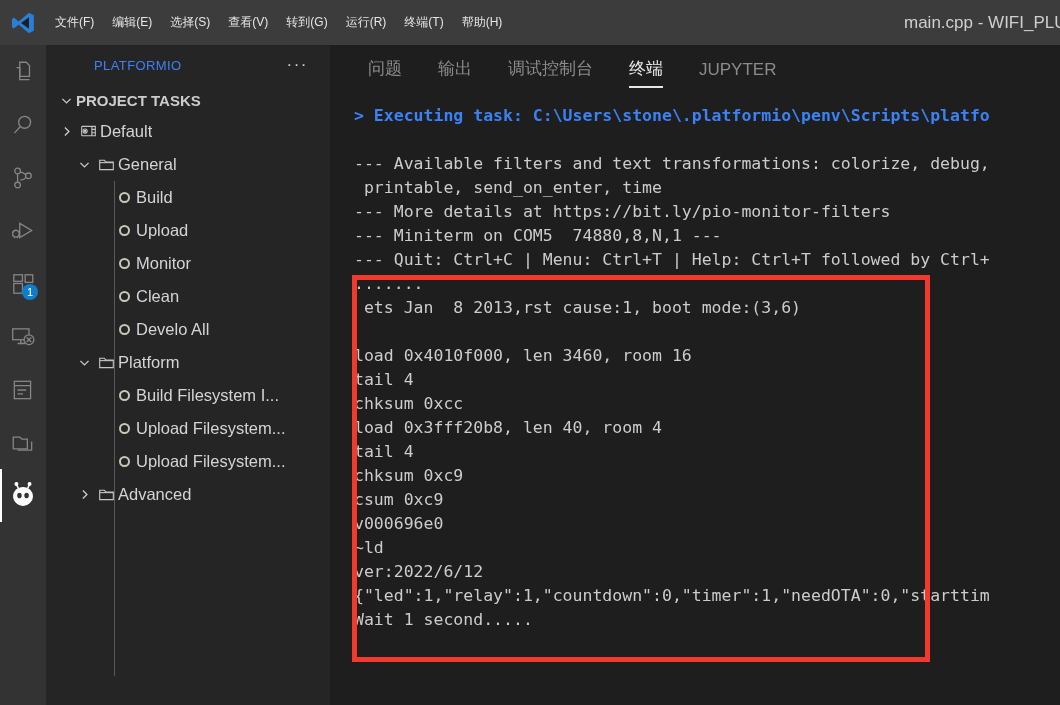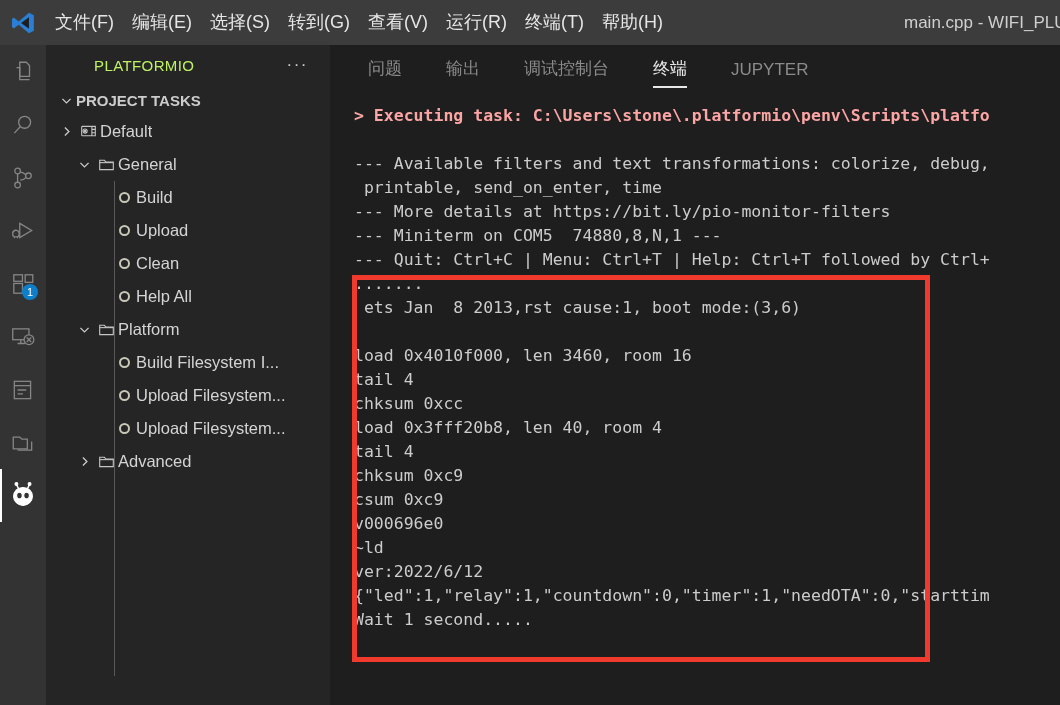--- a/index.html
+++ b/index.html
@@ -12,21 +12,21 @@
   #app { position: relative; width: 1060px; height: 705px; background: #1e1e1e; }
 
   
   .titlebar {
     position: absolute; top: 0; left: 0; width: 1060px; height: 45px;
     background: #3c3c3c; display: flex; align-items: center;
   }
   .vscode-logo { width: 46px; height: 45px; display: flex; align-items: center; justify-content: center; }
   .menu { display: flex; align-items: center; height: 45px; }
   .menu-item {
-    color: #e6e6e6; font-size: 18px; padding: 0 9px; line-height: 45px;
+    color: #e6e6e6; font-size: 12px; padding: 0 9px; line-height: 45px;
     white-space: nowrap; cursor: default;
   }
   .title-text {
     position: absolute; left: 904px; top: 0; line-height: 45px;
     color: #cfcfcf; font-size: 17px; white-space: nowrap;
   }
 
   
   .activitybar {
     position: absolute; top: 45px; left: 0; width: 46px; height: 660px;
@@ -52,21 +52,21 @@
 
   
   .sidebar {
     position: absolute; top: 45px; left: 46px; width: 284px; height: 660px;
     background: #252526; overflow: hidden;
   }
   .sidebar-header {
     height: 40px; display: flex; align-items: center; justify-content: space-between;
     padding: 0 16px 0 48px;
   }
-  .sidebar-title { color: #bef264; font-size: 15px; letter-spacing: .4px; white-space: nowrap; }
+  .sidebar-title { color: #3b82f6; font-size: 13px; letter-spacing: .4px; white-space: nowrap; }
   .more-dots { color: #cccccc; font-size: 17px; letter-spacing: 1.5px; cursor: pointer; padding: 2px 6px; }
 
   .section-header {
     height: 30px; display: flex; align-items: center; padding-left: 10px;
     color: #cccccc; font-size: 15px; font-weight: bold; cursor: pointer;
   }
   .tree { position: relative; }
   .row {
     height: 33px; display: flex; align-items: center; cursor: pointer;
     color: #d4d4d4; font-size: 16.5px; white-space: nowrap; position: relative;
@@ -83,40 +83,40 @@
   .circ {
     width: 11px; height: 11px; border: 2.2px solid #c8c8b8; border-radius: 50%;
     display: inline-block; flex: none;
   }
 
   
   .panel {
     position: absolute; top: 45px; left: 330px; width: 730px; height: 660px;
     background: #1e1e1e;
   }
-  .panel-tabs { display: flex; align-items: flex-end; height: 45px; padding-left: 24px; gap: 16px; }
+  .panel-tabs { display: flex; align-items: flex-end; height: 45px; padding-left: 24px; gap: 8px; }
   .ptab {
     color: #8b8b8b; font-size: 17px; padding: 0 14px 10px 14px; cursor: pointer;
     position: relative; white-space: nowrap;
   }
   .ptab.active { color: #e7e7e7; }
   .ptab.active::after {
     content: ""; position: absolute; left: 14px; right: 14px; bottom: 2px;
     height: 2px; background: #e7e7e7;
   }
 
   .terminal {
     position: absolute; top: 45px; left: 0; width: 730px; height: 615px;
     padding: 14px 0 0 24px;
     font-family: "DejaVu Sans Mono", "Liberation Mono", monospace;
     font-size: 16.5px; line-height: 24px; color: #cccccc;
     white-space: pre; overflow: hidden;
   }
   .tline { height: 24px; }
-  .tline.bold { font-weight: bold; color: #fca5a5; }
+  .tline.bold { font-weight: bold; color: #3b82f6; }
   .blank { height: 24px; }
 
   .redbox {
     position: absolute; left: 352px; top: 275px; width: 578px; height: 387px;
     border: 5px solid #f03a2e; pointer-events: none;
   }
 </style>
 </head>
 <body>
 
@@ -126,22 +126,22 @@
     <div class="vscode-logo">
       <svg width="26" height="26" viewBox="0 0 24 24">
         <path d="M17.5 2.5 L22 4.8 V19.2 L17.5 21.5 L8 13.5 L3.5 17 L1.8 15.8 V8.2 L3.5 7 L8 10.5 Z" fill="#2a7fd4"></path>
         <path d="M17.5 6.6 V17.4 L10.2 12 Z" fill="#1e1e1e"></path>
       </svg>
     </div>
     <div class="menu">
       <div class="menu-item">文件(F)</div>
       <div class="menu-item">编辑(E)</div>
       <div class="menu-item">选择(S)</div>
+      <div class="menu-item">查看(V)</div>
       <div class="menu-item">转到(G)</div>
-      <div class="menu-item">查看(V)</div>
       <div class="menu-item">运行(R)</div>
       <div class="menu-item">终端(T)</div>
       <div class="menu-item">帮助(H)</div>
     </div>
     <div class="title-text">main.cpp - WIFI_PLU</div>
   </div>
 
   <div class="activitybar">
 
     <div class="act-icon">
@@ -279,28 +279,35 @@
           <span class="ic">
             <span class="circ"></span>
           </span>
           <span class="label">Upload</span>
         </div>
         <div class="row">
           <span class="chev" style="margin-left: 46px;"></span>
           <span class="ic">
             <span class="circ"></span>
           </span>
+          <span class="label">Monitor</span>
+        </div>
+        <div class="row">
+          <span class="chev" style="margin-left: 46px;"></span>
+          <span class="ic">
+            <span class="circ"></span>
+          </span>
           <span class="label">Clean</span>
         </div>
         <div class="row">
           <span class="chev" style="margin-left: 46px;"></span>
           <span class="ic">
             <span class="circ"></span>
           </span>
-          <span class="label">Help All</span>
+          <span class="label">Develo All</span>
         </div>
         <div class="row">
           <span class="chev" style="margin-left: 28px;">
             <svg width="13" height="13" viewBox="0 0 16 16">
               <path d="M3 6l5 5 5-5"></path>
             </svg>
           </span>
           <span class="ic">
             <svg width="17" height="17" viewBox="0 0 20 20">
               <path d="M2 5h5.5l1.5 2H18v9H2z"></path>

